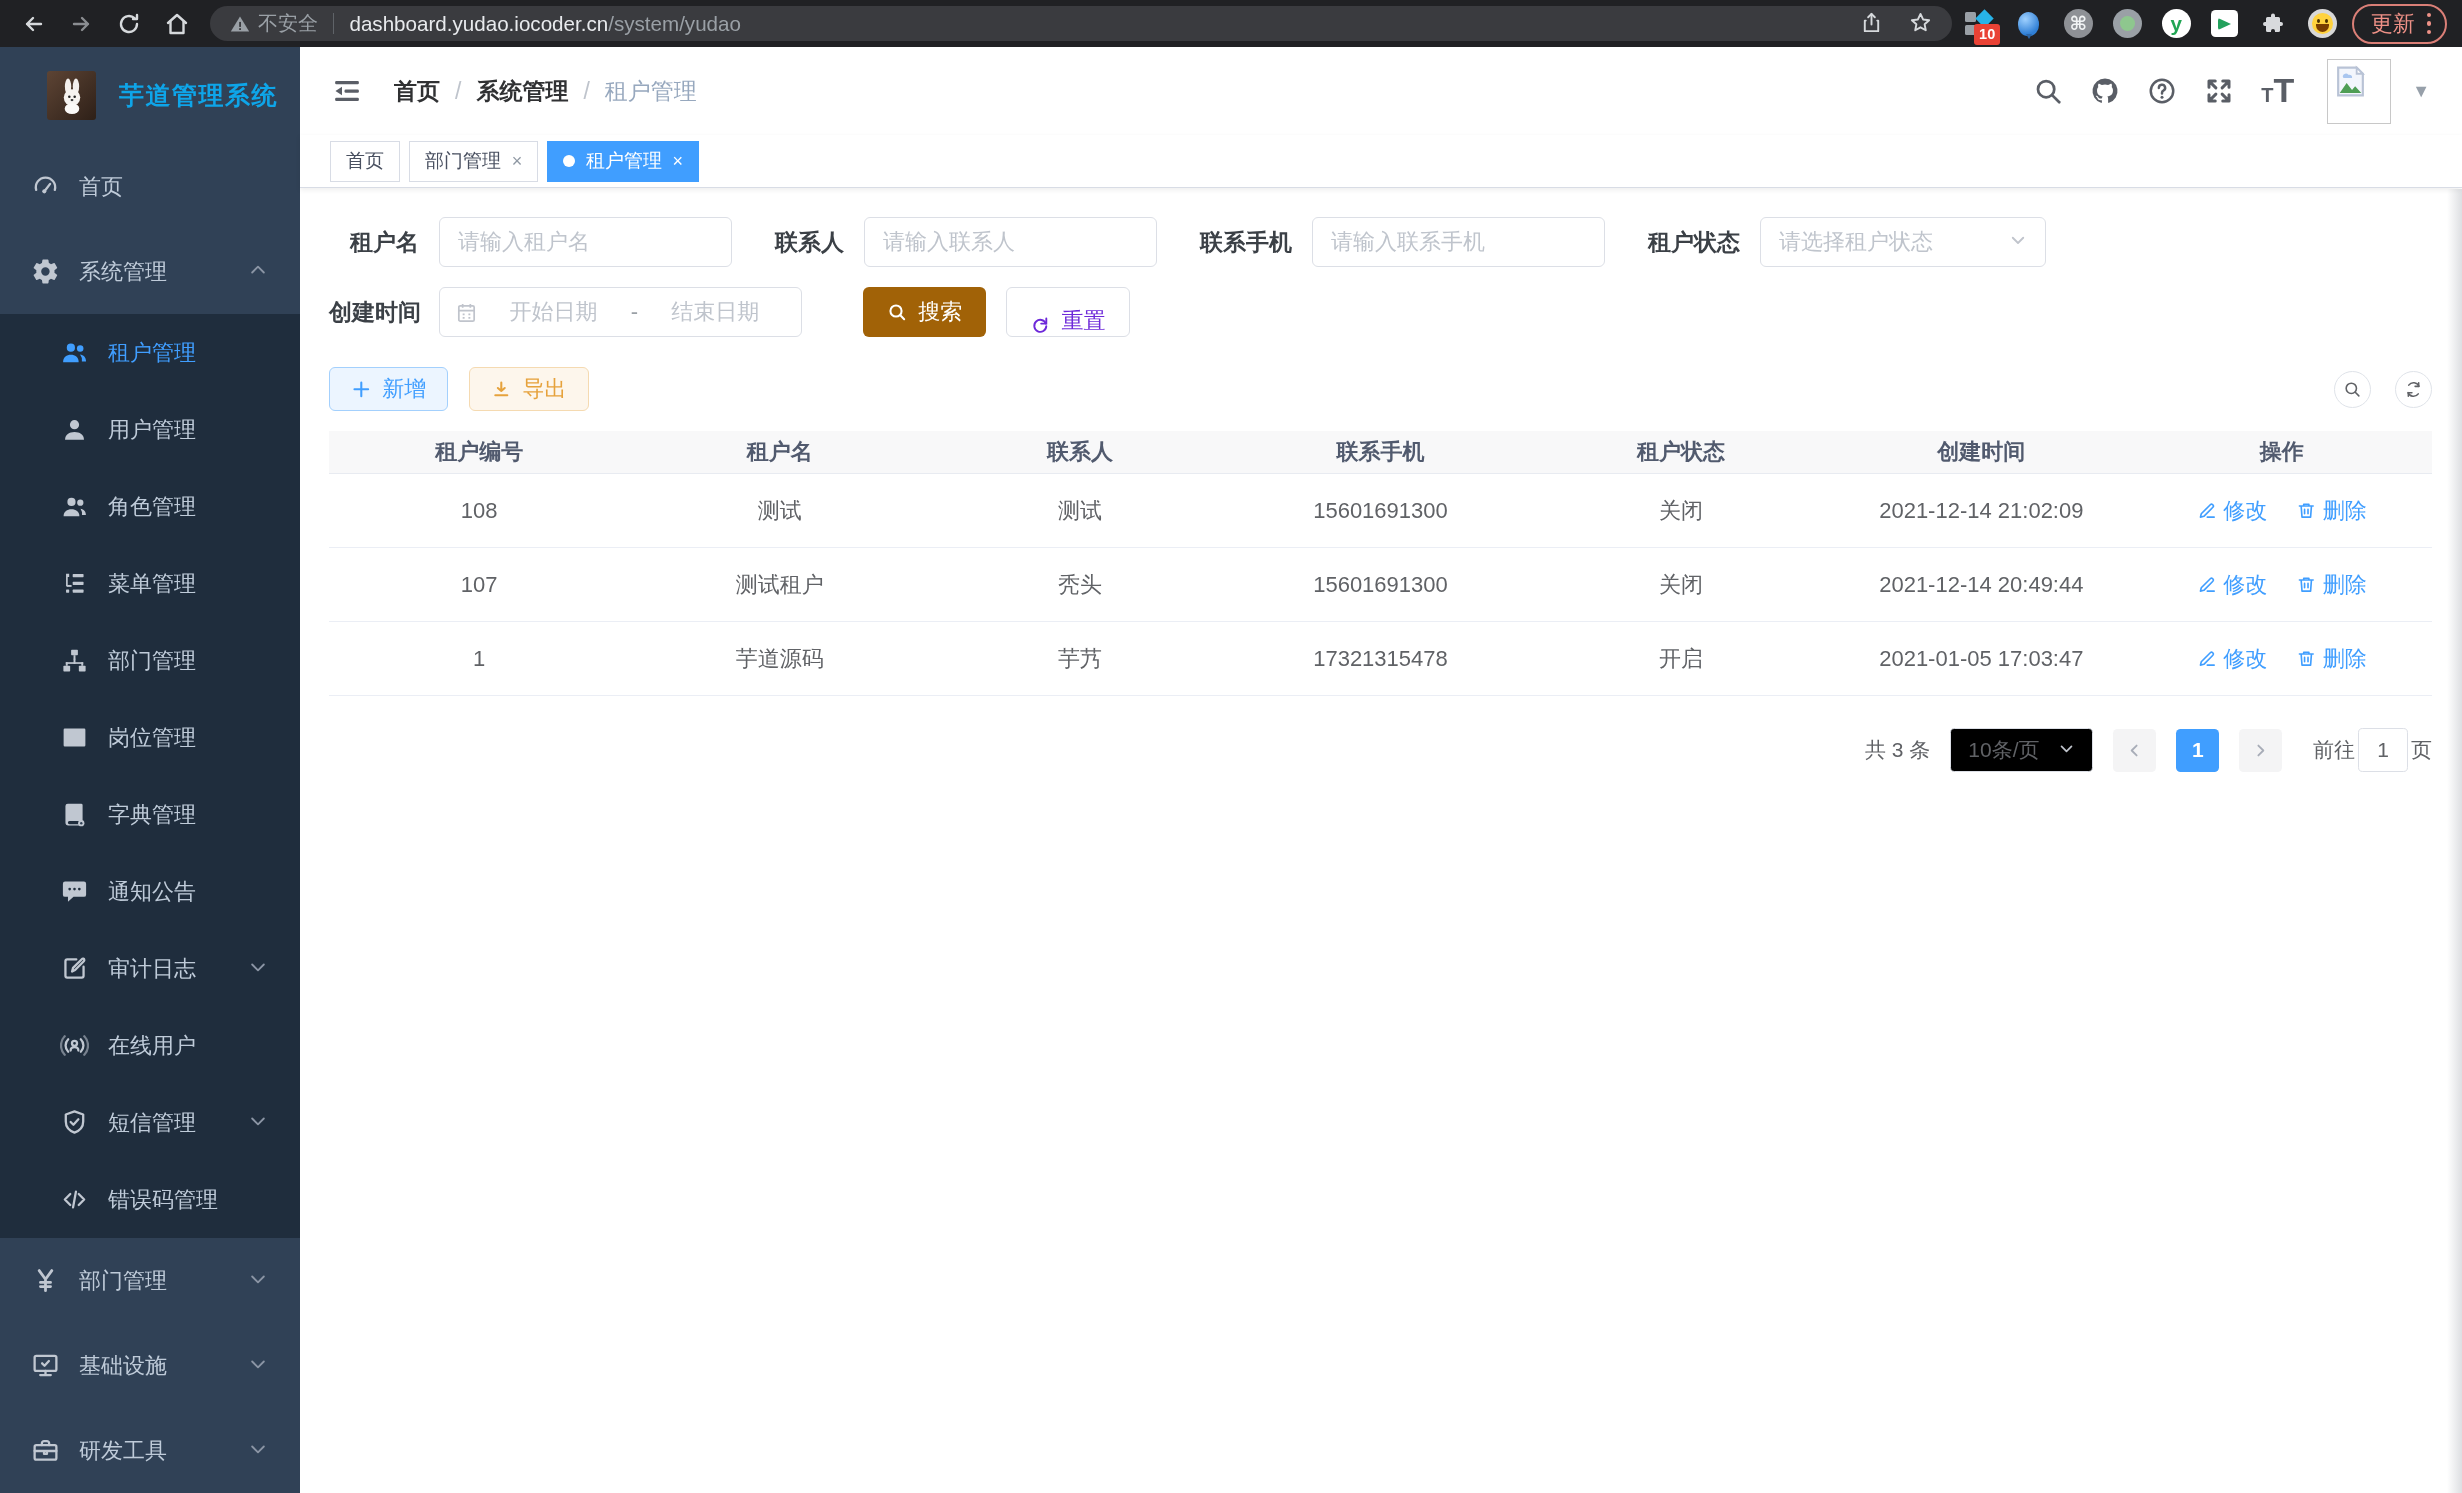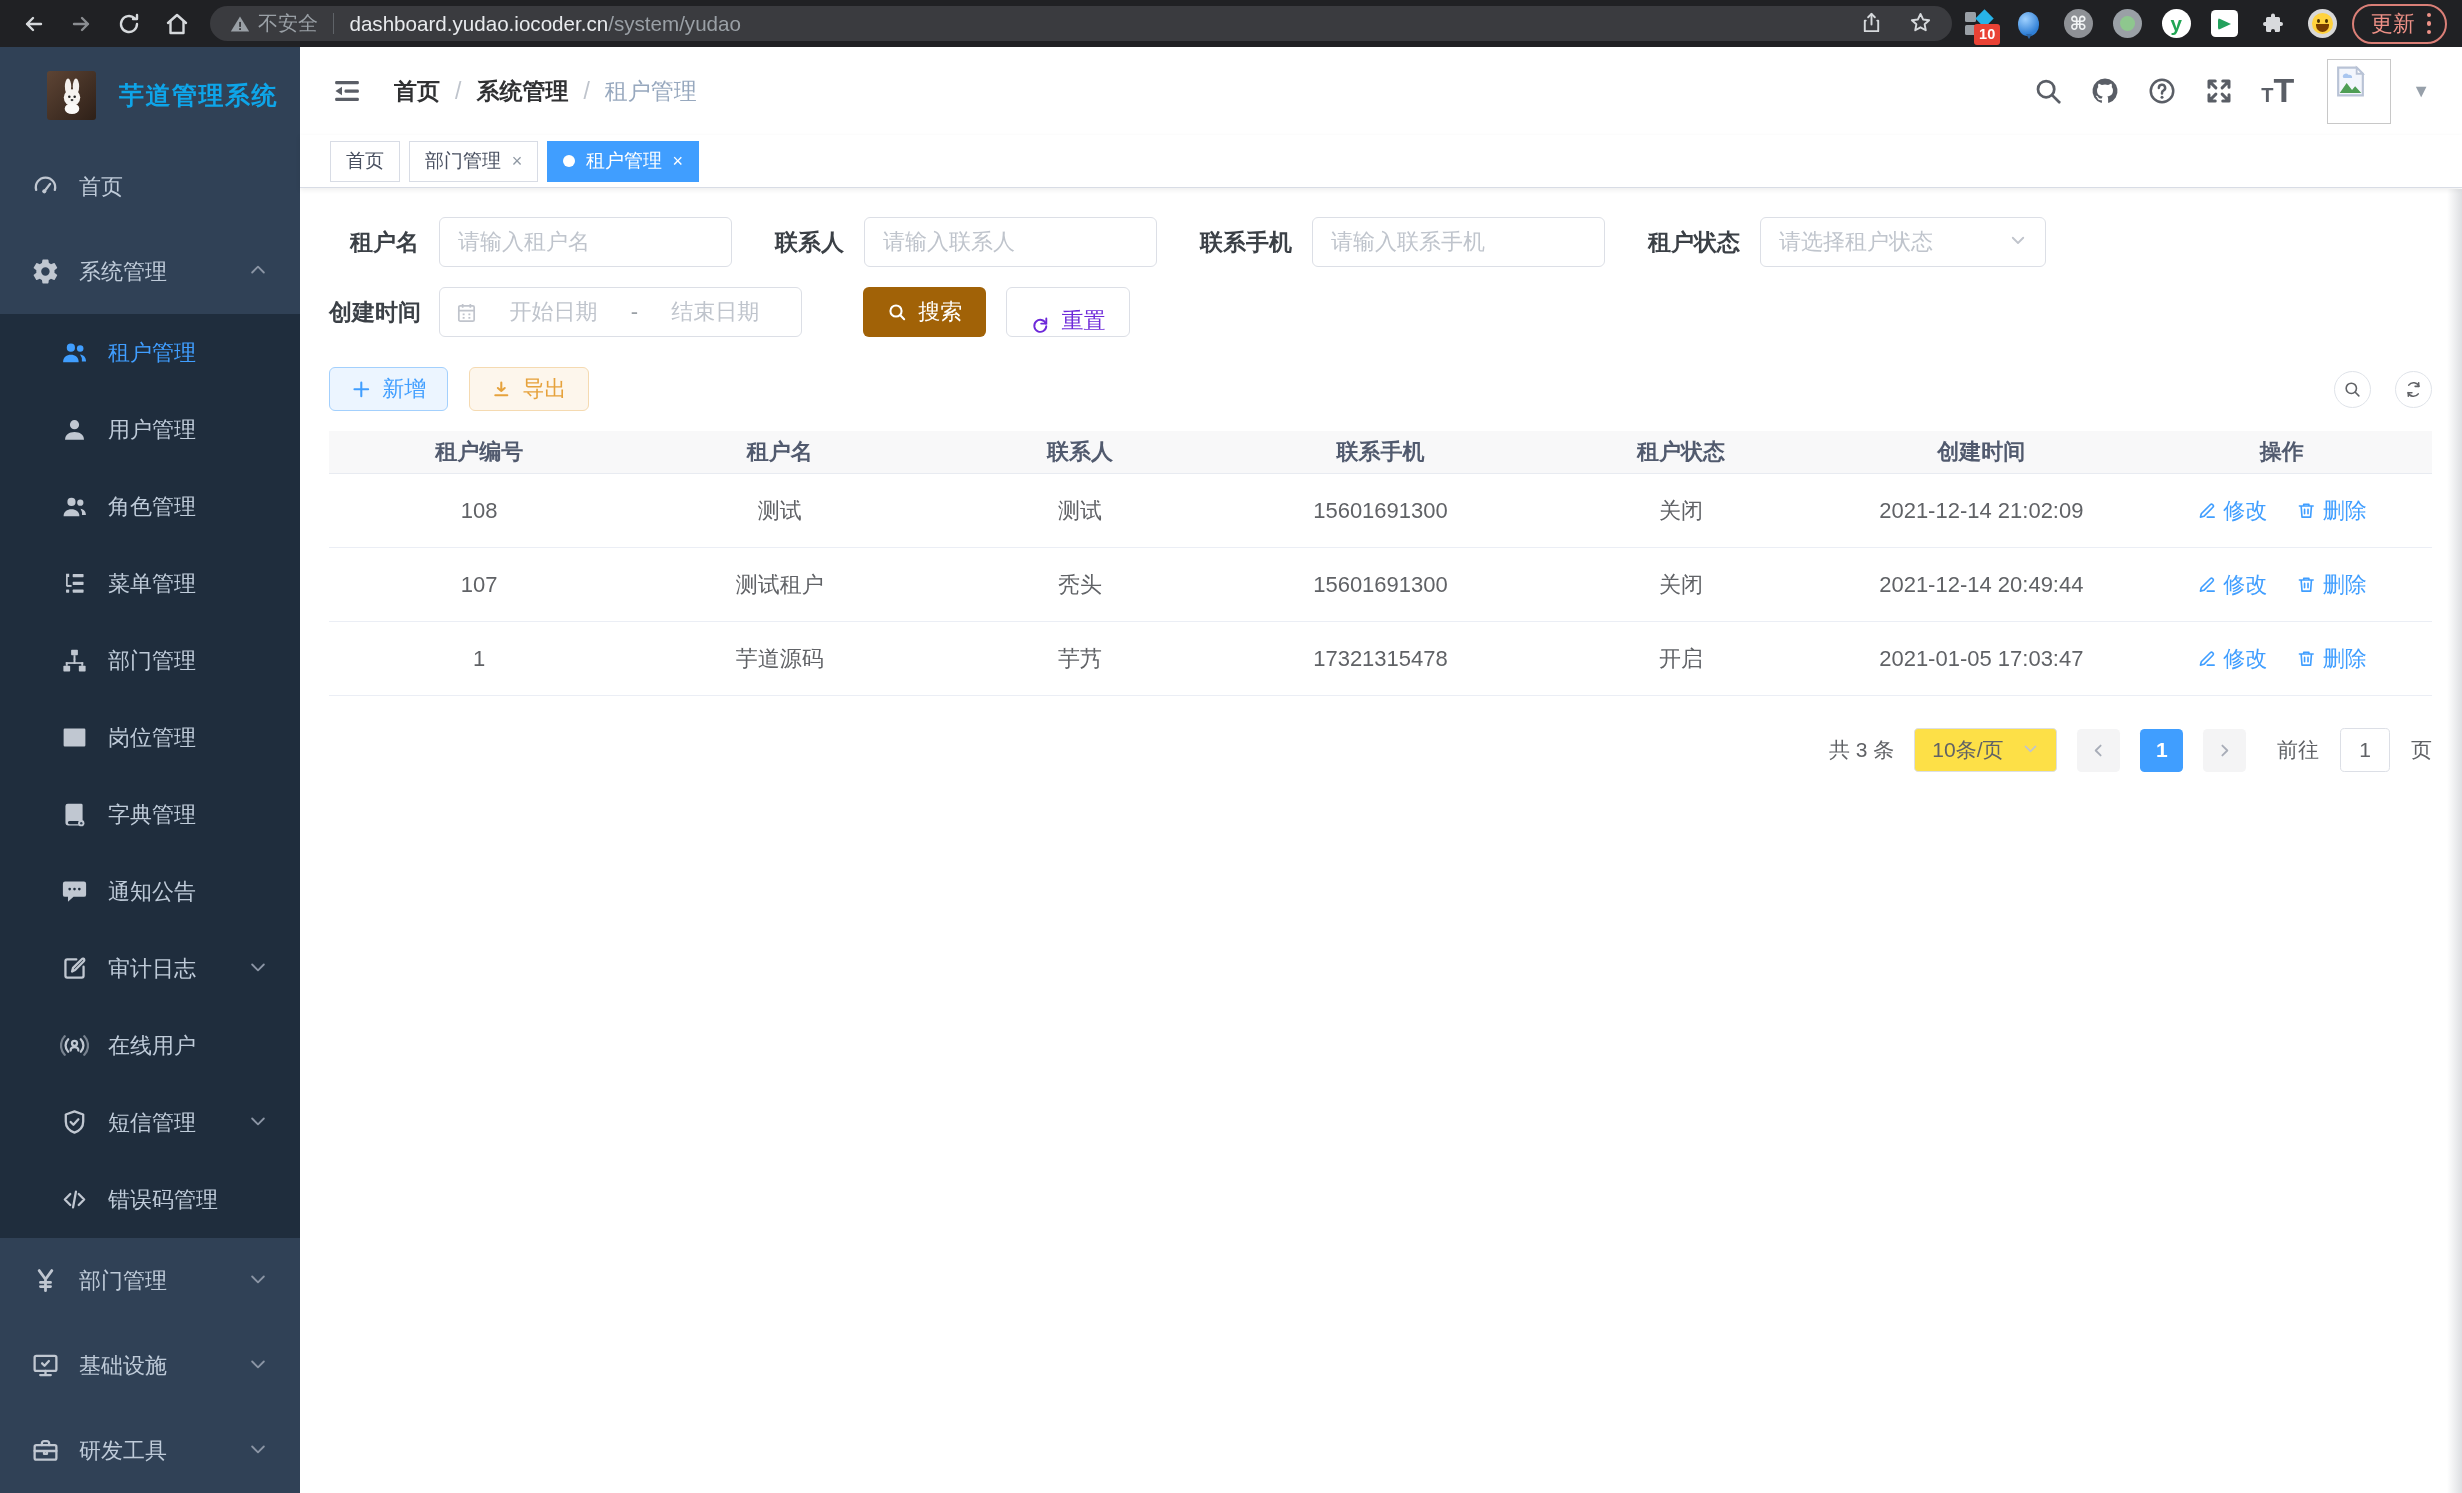--- a/index.html
+++ b/index.html
@@ -127,26 +127,26 @@
   .tbl { margin-top:20px; width:100%; font-size:22px; }
   .tbl-head { display:flex; background:#f8f8f9; height:43px; align-items:center; color:#515a6e; font-weight:700; border-bottom:1.5px solid #e8ebf1; }
   .tbl-row { display:flex; height:74px; align-items:center; color:#606266; border-bottom:1.5px solid #ebeef5; background:#fff; }
   .tc { flex:1; text-align:center; overflow:hidden; white-space:nowrap; }
   .tc-actions { display:flex; align-items:center; justify-content:center; gap:29px; }
   .act-link { color:#409eff; display:inline-flex; align-items:center; gap:6px; cursor:pointer; }
   .act-link svg { width:20.6px; height:20.6px; }
 
   
   .pagination { margin-top:32px; display:flex; justify-content:flex-end; align-items:center; gap:20px; font-size:21px; color:#606266; }
-  .pg-select { width:143px; height:44px; border:1.5px solid #dcdfe6; border-radius:4.6px; display:flex; align-items:center; padding:0 17px; color:#606266; background:#fde047; }
+  .pg-select { width:143px; height:44px; border:1.5px solid #dcdfe6; border-radius:4.6px; display:flex; align-items:center; padding:0 17px; color:#606266; background:#000000; }
   .pg-select .sel-caret svg { width:17px; height:17px; }
   .pg-btn { width:43px; height:43px; background:#f4f4f5; border-radius:4.6px; color:#a8adb8; display:flex; align-items:center; justify-content:center; cursor:pointer; }
   .pg-btn svg { width:17px; height:17px; }
   .pg-page { width:43px; height:43px; background:#409eff; color:#fff; border-radius:4.6px; display:flex; align-items:center; justify-content:center; font-weight:700; cursor:pointer; }
-  .pg-goto { display:flex; align-items:center; gap:21px; margin-left:10.7px; }
+  .pg-goto { display:flex; align-items:center; gap:3px; margin-left:10.7px; }
   .pg-input { width:50px; height:44px; border:1.5px solid #dcdfe6; border-radius:4.6px; display:flex; align-items:center; justify-content:center; color:#606266; background:#fff; }
 </style>
 </head>
 <body>
 
 <div class="chrome">
   <span class="nav-ic">
     <svg viewBox="0 0 24 24" fill="none" stroke="currentColor" stroke-width="2.4" stroke-linecap="round" stroke-linejoin="round">
         <path d="M19 12H5M11 6l-6 6 6 6"></path>
       </svg>

